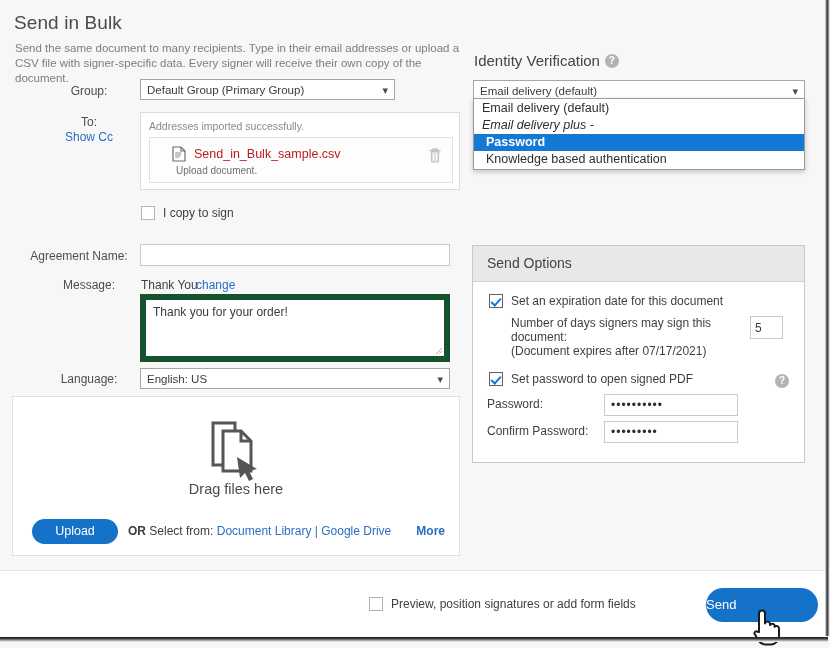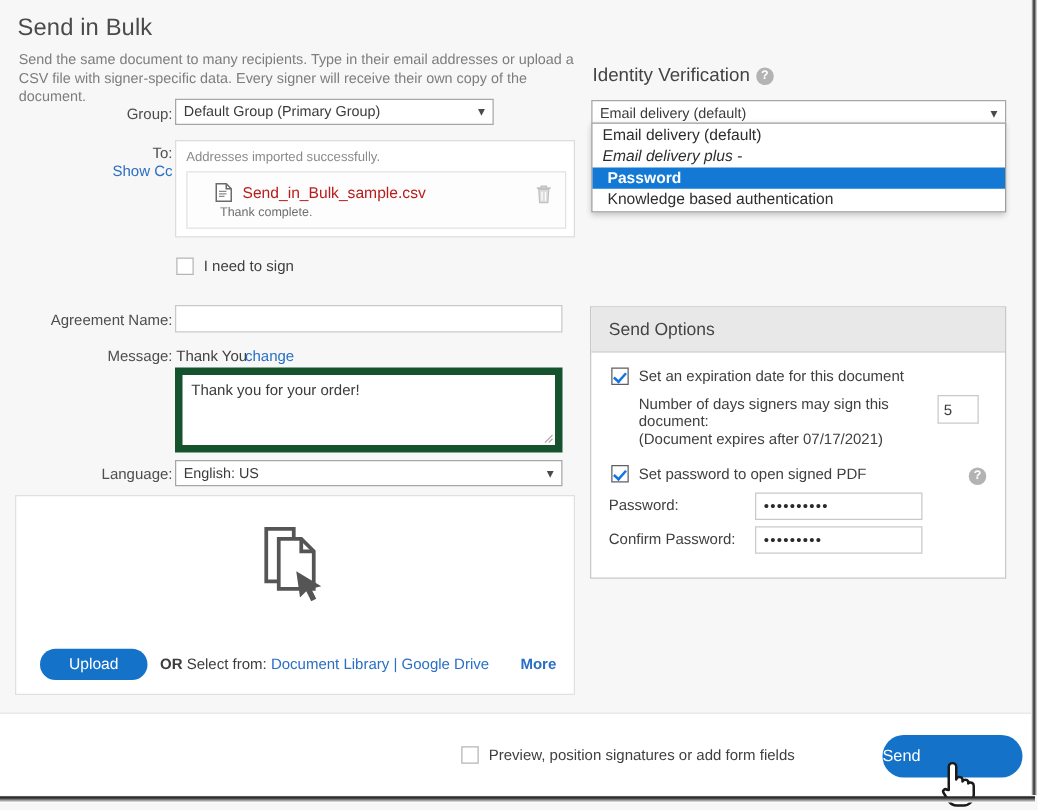--- a/index.html
+++ b/index.html
@@ -53,21 +53,21 @@
     width: 450px;
     font-size: 11.5px;
     line-height: 15px;
     color: #7d7d7d;
   }
 
   .lbl {
     position: absolute;
     font-size: 12px;
     color: #4e4e4e;
-    text-align: right;
+    text-align: center;
     white-space: nowrap;
   }
   .link {
     color: #2a6fc4;
     cursor: pointer;
   }
 
   
   .select {
     position: absolute;
@@ -322,34 +322,34 @@
       <div id="addr-note">Addresses imported successfully.</div>
       <div id="file-row">
         <span class="file-glyph">
           <svg width="14" height="16" viewBox="0 0 14 16">
             <path d="M1 1h8l4 4v10H1z" fill="#ffffff" stroke="#6b6b6b" stroke-width="1.2"></path>
             <path d="M9 1v4h4" fill="none" stroke="#6b6b6b" stroke-width="1.2"></path>
             <path d="M3.2 7h6M3.2 9h6M3.2 11h4.4" stroke="#8c8c8c" stroke-width="1"></path>
           </svg>
         </span>
         <div id="file-name">Send_in_Bulk_sample.csv</div>
-        <div id="file-status">Thank complete.</div>
+        <div id="file-status">Upload document.</div>
         <span class="trash-glyph">
           <svg width="14" height="17" viewBox="0 0 14 17">
             <path d="M1.5 3.5h11" stroke="#c2c2c2" stroke-width="1.4"></path>
             <path d="M5 3.5V2h4v1.5" fill="none" stroke="#c2c2c2" stroke-width="1.3"></path>
             <path d="M3 4.5h8l-.7 10.5H3.7z" fill="#dcdcdc" stroke="#c2c2c2" stroke-width="1"></path>
             <path d="M5.6 6.6v7M8.4 6.6v7" stroke="#ffffff" stroke-width="1"></path>
           </svg>
         </span>
       </div>
     </div>
 
     <div class="cbox" style="left:141px; top:206px;"></div>
-    <div class="cbox-label" style="left:163px; top:206px;">I need to sign</div>
+    <div class="cbox-label" style="left:163px; top:206px;">I copy to sign</div>
 
     <div class="lbl" style="left:20px; top:249px; width:118px;">Agreement Name:</div>
     <input class="textinput" style="left: 140px; top: 244px; width: 310px;" value="">
 
     <div class="lbl" style="left:40px; top:278px; width:98px;">Message:</div>
     <div style="position:absolute;left:141px;top:278px;font-size:12px;color:#3f3f3f;">Thank You</div>
     <div style="position:absolute;left:196px;top:278px;font-size:12px;" class="link">change</div>
     <div style="position:absolute;left:140px;top:294px;width:310px;height:68px;box-sizing:border-box;background:#ffffff;border:6px solid #14532d;">
       <div style="padding:5px 7px;font-size:12px;color:#3b3b3b;line-height:15px;">Thank you for your order!</div>
       <svg style="position:absolute;right:1px;bottom:1px;" width="10" height="10" viewBox="0 0 10 10">
@@ -363,20 +363,21 @@
       <span class="caret">▾</span>
     </div>
 
     <div id="dropzone">
       <svg style="position:absolute;left:196px;top:24px;" width="58" height="60" viewBox="0 0 58 60">
         <path d="M4 2h22v42H4z" fill="none" stroke="#555" stroke-width="3"></path>
         <path d="M14 10h18l10 10v30H14z" fill="#ffffff" stroke="#555" stroke-width="3"></path>
         <path d="M32 10v10h10" fill="none" stroke="#555" stroke-width="3"></path>
         <path d="M28 36l20 12-8 2 4 8-4 2-4-8-5 5z" fill="#555"></path>
       </svg>
+      <div id="drop-caption">Drag files here</div>
       <div id="upload-btn">Upload</div>
       <div id="or-select">
         <b>OR</b>
         <span>Select from:</span>
         <span class="link">Document Library</span>
         <span class="link">|</span>
         <span class="link">Google Drive</span>
       </div>
       <div id="more-link">More</div>
     </div>

